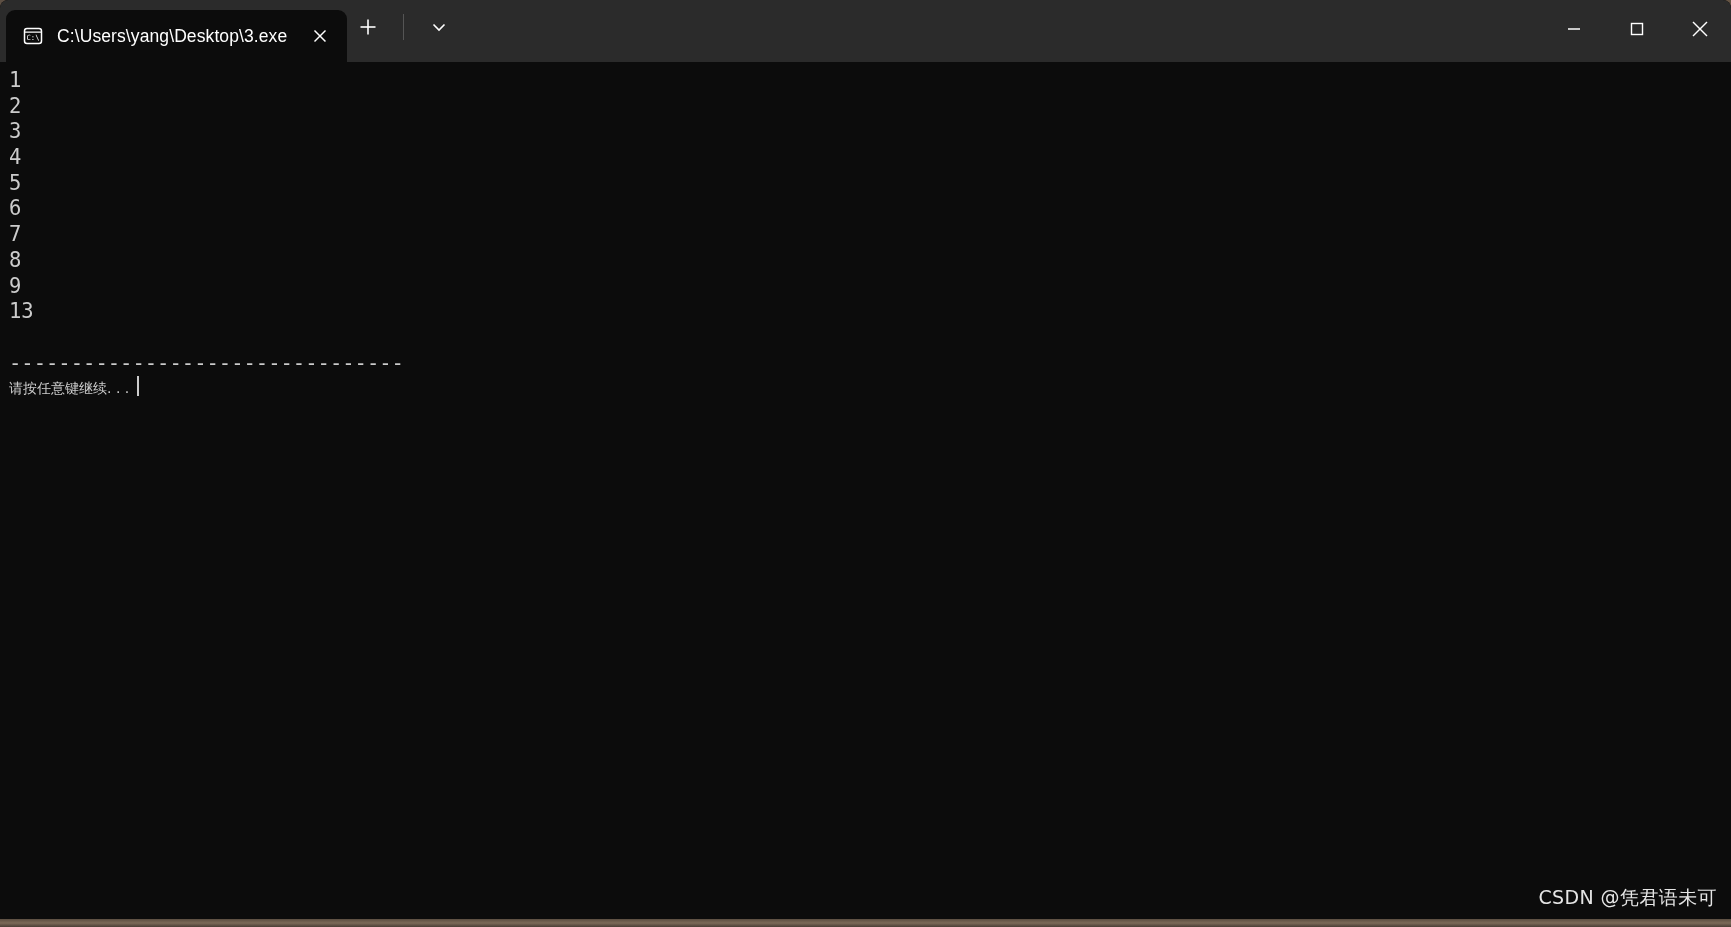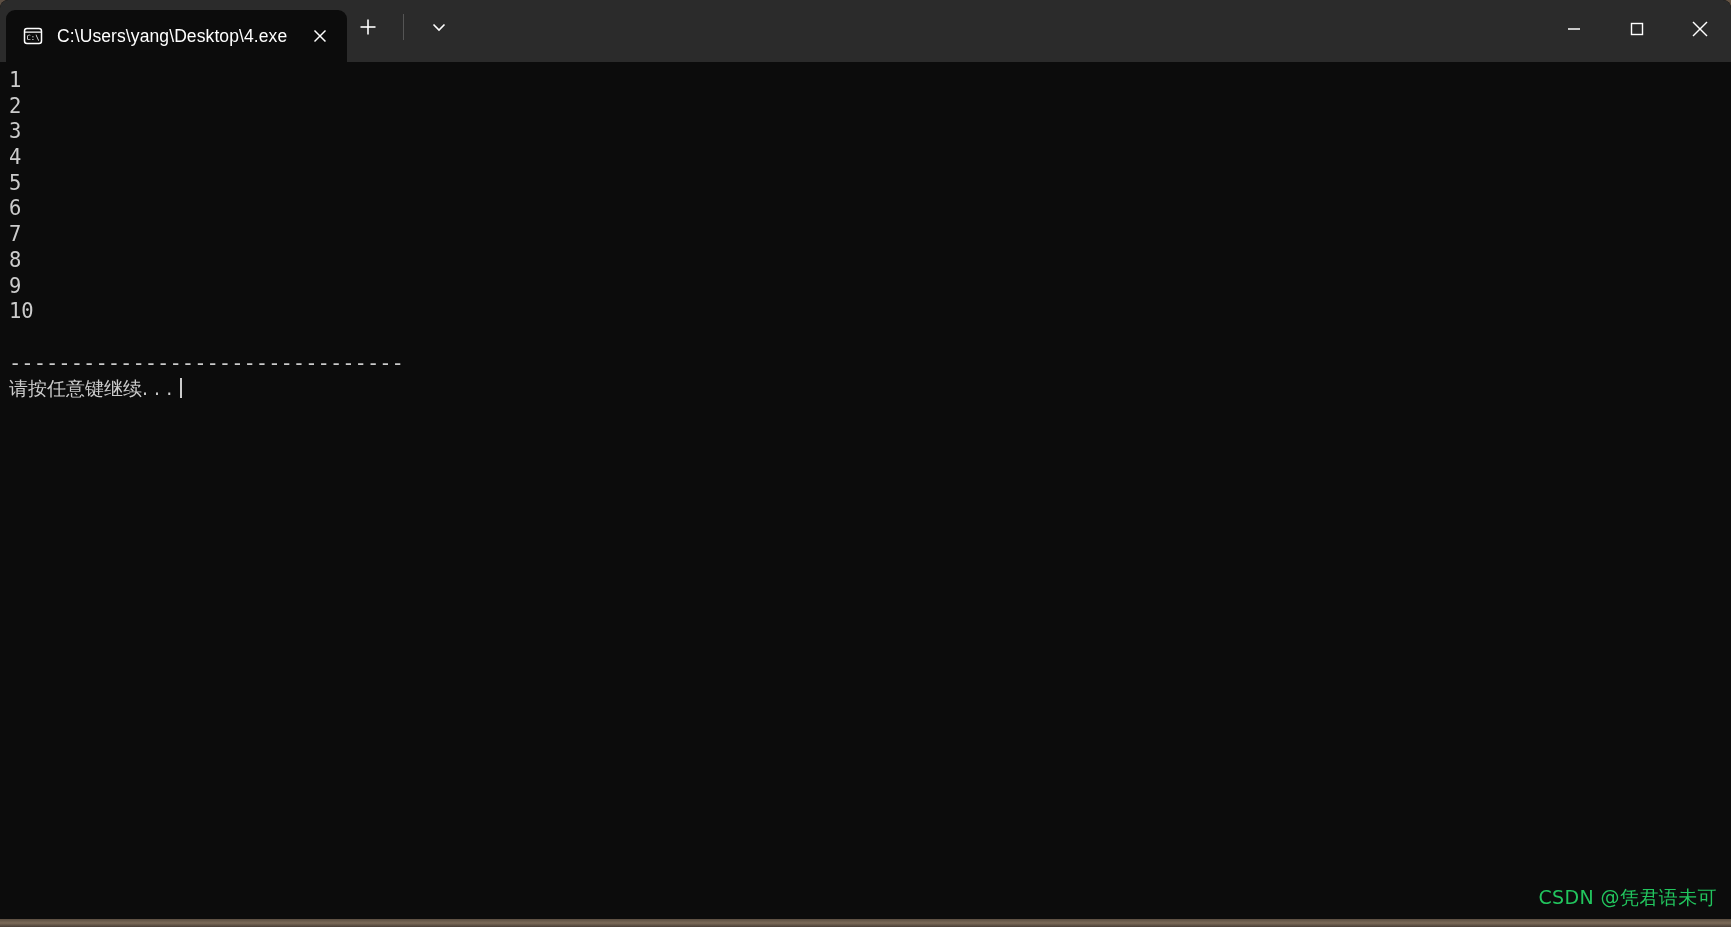--- a/index.html
+++ b/index.html
@@ -155,38 +155,38 @@
     font-family: "DejaVu Sans Mono", "Liberation Mono", monospace;
     font-size: 20.5px;
     line-height: 25.7px;
     white-space: pre;
     letter-spacing: 0px;
     height: 25.7px;
   }
 
   .term-line.cjk {
     font-family: "DejaVu Sans", sans-serif;
-    font-size: 19px;
+    font-size: 14px;
   }
 
   .cursor {
     display: inline-block;
     width: 2px;
     height: 20px;
     background: #cccccc;
     vertical-align: -3px;
     margin-left: 8px;
   }
 
   
   #watermark {
     position: absolute;
     right: 14px;
     bottom: 8px;
-    color: #22c55e;
+    color: #e5e5e5;
     font-size: 19px;
     font-family: "DejaVu Sans", sans-serif;
     white-space: nowrap;
     letter-spacing: 0.4px;
   }
 
   .bottom-strip {
     position: absolute;
     left: 0;
     bottom: 0;
@@ -207,21 +207,21 @@
       <div class="tabstrip">
 
         <div class="tab">
           <span class="tab-icon">
             <svg width="22" height="22" viewBox="0 0 22 22">
               <rect x="2.5" y="3.5" width="17" height="15" rx="2.5" ry="2.5" fill="none" stroke="#ffffff" stroke-width="1.5"></rect>
               <line x1="2.5" y1="7.2" x2="19.5" y2="7.2" stroke="#ffffff" stroke-width="1.2"></line>
               <text x="11" y="15.4" font-family="DejaVu Sans Mono, monospace" font-size="7.2" fill="#ffffff" text-anchor="middle">C:\</text>
             </svg>
           </span>
-          <span class="tab-title">C:\Users\yang\Desktop\4.exe</span>
+          <span class="tab-title">C:\Users\yang\Desktop\3.exe</span>
           <span class="tab-close">
             <svg width="18" height="18" viewBox="0 0 18 18">
               <line x1="3.5" y1="3.5" x2="14.5" y2="14.5" stroke="#ffffff" stroke-width="1.5"></line>
               <line x1="14.5" y1="3.5" x2="3.5" y2="14.5" stroke="#ffffff" stroke-width="1.5"></line>
             </svg>
           </span>
         </div>
 
         <div class="tabstrip-actions">
           <span class="tb-btn">
@@ -263,21 +263,21 @@
 
       <div class="term-line">1</div>
       <div class="term-line">2</div>
       <div class="term-line">3</div>
       <div class="term-line">4</div>
       <div class="term-line">5</div>
       <div class="term-line">6</div>
       <div class="term-line">7</div>
       <div class="term-line">8</div>
       <div class="term-line">9</div>
-      <div class="term-line">10</div>
+      <div class="term-line">13</div>
       <div class="term-line"></div>
       <div class="term-line">--------------------------------</div>
       <div class="term-line cjk"><span>请按任意键继续. . .</span><span class="cursor"></span></div>
 
       <div id="watermark">CSDN @凭君语未可</div>
     </div>
 
   </div>
 
   <div class="bottom-strip"></div>

